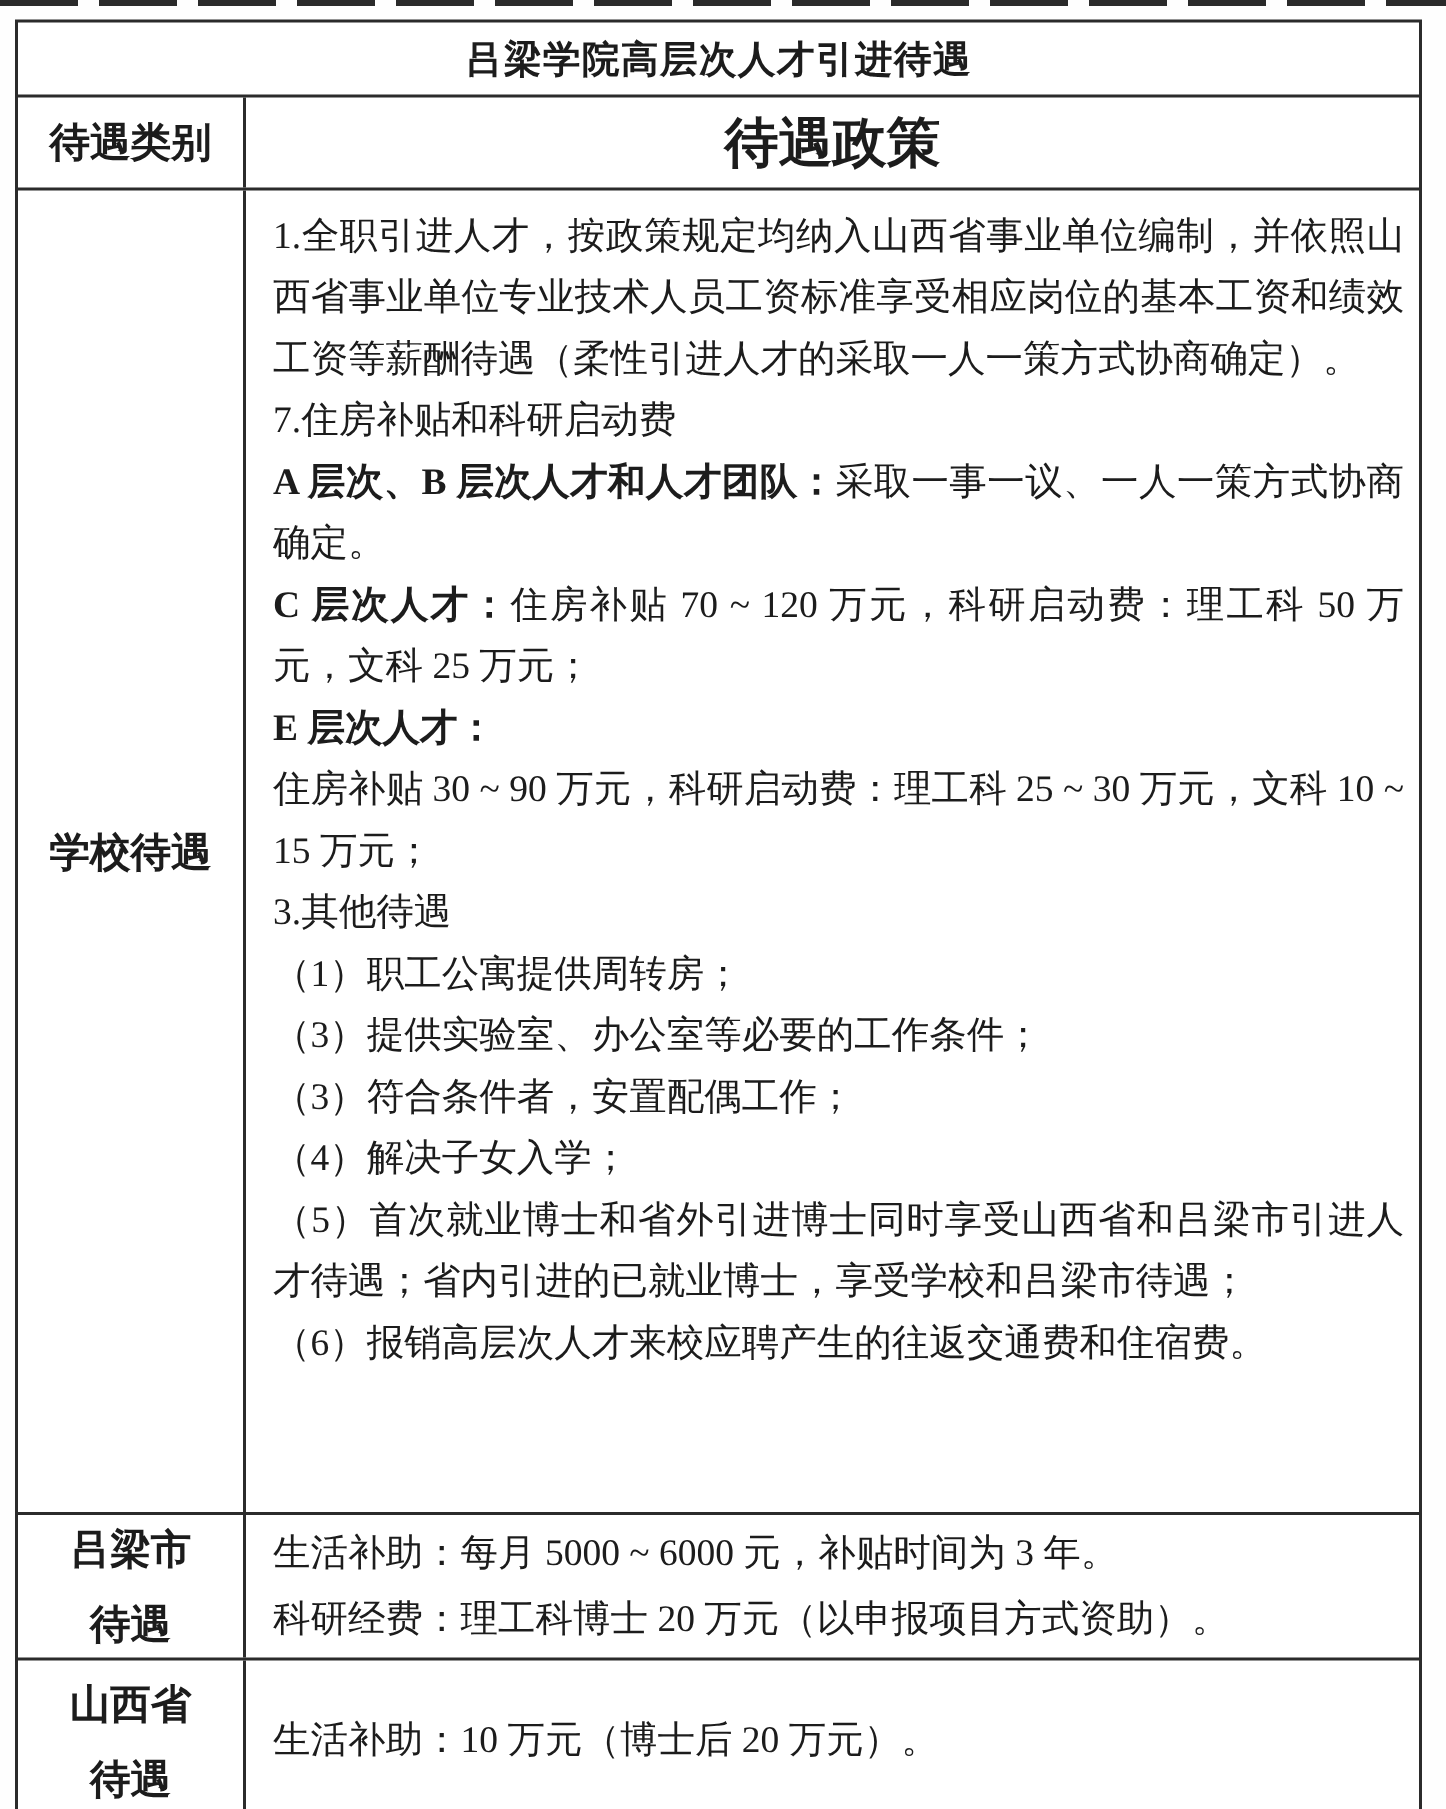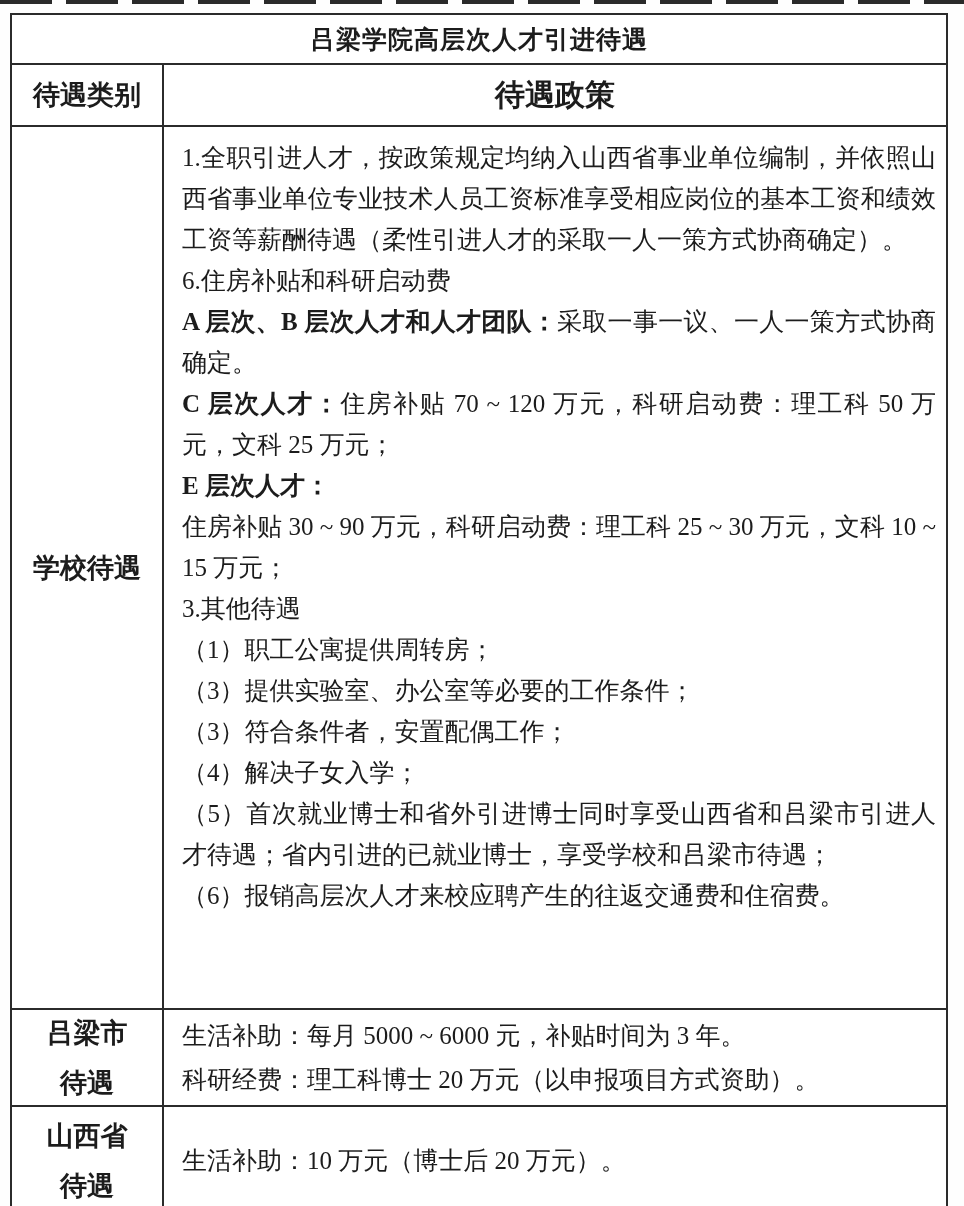--- a/index.html
+++ b/index.html
@@ -38,21 +38,21 @@
     line-height:50px;
     text-align:center;
   }
   .header-row .cat-cell{line-height:normal;}
   .policy-cell{
     flex:1 1 auto;min-width:0;
     box-sizing:border-box;
   }
   .header-row .policy-cell{
     display:flex;align-items:center;justify-content:center;
-    font-weight:bold;font-size:30px;
+    font-weight:bold;font-size:36px;
   }
   .row-school{height:881px;}
   .row-school .policy-cell{
     padding:10px 10px 10px 18px;
     font-size:25px;line-height:41px;
   }
   .row-school .policy-cell p{
     margin:0;text-align:justify;text-justify:inter-character;
   }
   .row-city{height:95px;}
@@ -78,21 +78,21 @@
     <div class="cat-cell">待遇类别</div>
     <div class="policy-cell">待遇政策</div>
   </div>
 
   <div class="body-row row-school">
     <div class="cat-cell">
       <div>学校待遇</div>
     </div>
     <div class="policy-cell">
       <p><b></b><span>1.全职引进人才，按政策规定均纳入山西省事业单位编制，并依照山西省事业单位专业技术人员工资标准享受相应岗位的基本工资和绩效工资等薪酬待遇（柔性引进人才的采取一人一策方式协商确定）。</span></p>
-      <p><b></b><span>6.住房补贴和科研启动费</span></p>
+      <p><b></b><span>7.住房补贴和科研启动费</span></p>
       <p><b>A 层次、B 层次人才和人才团队：</b><span>采取一事一议、一人一策方式协商确定。</span></p>
       <p><b>C 层次人才：</b><span>住房补贴 70 ~ 120 万元，科研启动费：理工科 50 万元，文科 25 万元；</span></p>
       <p><b>E 层次人才：</b><span></span></p>
       <p><b></b><span>住房补贴 30 ~ 90 万元，科研启动费：理工科 25 ~ 30 万元，文科 10 ~ 15 万元；</span></p>
       <p><b></b><span>3.其他待遇</span></p>
       <p><b></b><span>（1）职工公寓提供周转房；</span></p>
       <p><b></b><span>（3）提供实验室、办公室等必要的工作条件；</span></p>
       <p><b></b><span>（3）符合条件者，安置配偶工作；</span></p>
       <p><b></b><span>（4）解决子女入学；</span></p>
       <p><b></b><span>（5）首次就业博士和省外引进博士同时享受山西省和吕梁市引进人才待遇；省内引进的已就业博士，享受学校和吕梁市待遇；</span></p>

